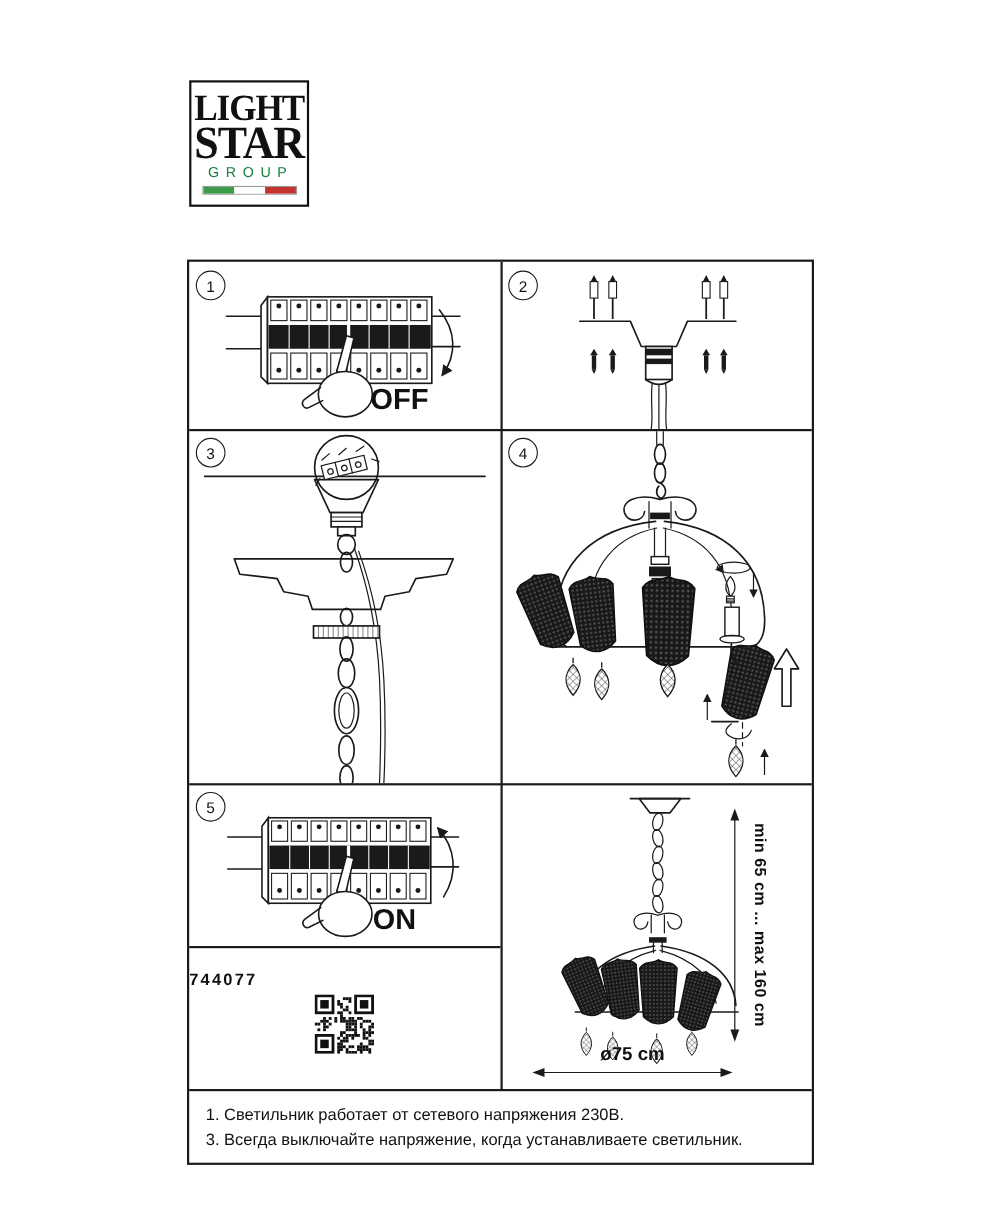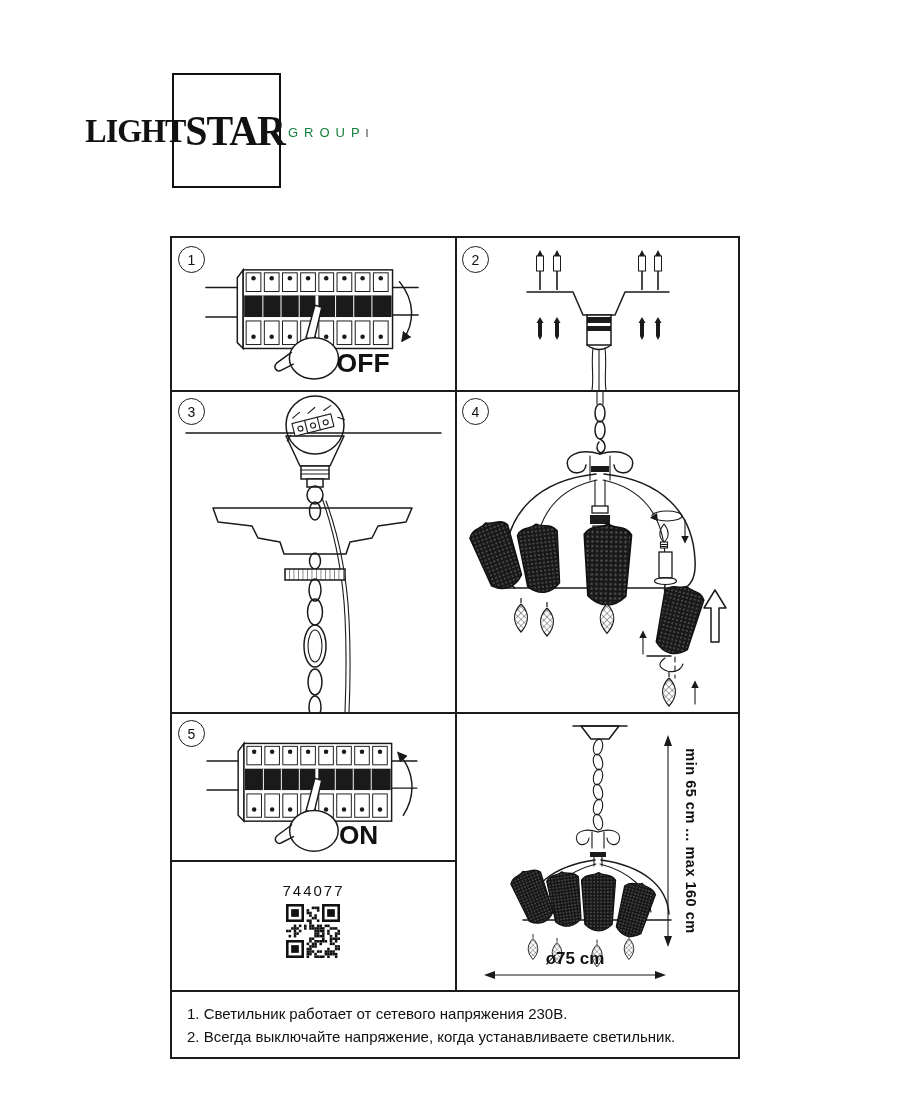--- a/index.html
+++ b/index.html
@@ -1,20 +1,20 @@
 <!DOCTYPE html>
 <html><head>
 <meta charset="utf-8">
 <style>
   html,body{margin:0;padding:0;background:#fff;}
   .page{position:relative;width:909px;height:1100px;background:#fff;overflow:hidden;
         font-family:"Liberation Sans",sans-serif;color:#111;}
   
   .logo-box{position:absolute;left:172px;top:73px;width:109px;height:115px;
-            border:2px solid #111;box-sizing:border-box;display:flex;flex-direction:row;
+            border:2px solid #111;box-sizing:border-box;display:flex;flex-direction:column;
             align-items:center;justify-content:center;background:#fff;}
   .logo-light{font-family:"Liberation Serif",serif;font-weight:bold;font-size:32px;
               line-height:29px;letter-spacing:-1px;transform:scaleY(1.05);}
   .logo-star{font-family:"Liberation Serif",serif;font-weight:bold;font-size:40px;
              line-height:33px;letter-spacing:-1px;transform:scaleY(1.05);}
   .logo-group{font-size:13px;letter-spacing:6px;color:#15803d;margin-top:3px;text-indent:3px;}
   .flag{width:86px;height:8px;margin-top:5px;display:flex;border:1px solid #9a9a9a;box-sizing:border-box;}
   .flag span{flex:1;}
   .flag .g{background:#3d9b49;}
   .flag .w{background:#fff;}
@@ -28,22 +28,22 @@
   .vline,.hline{position:absolute;background:#1b1b1b;}
   .cell-svg{position:absolute;}
   .stepnum{position:absolute;width:25px;height:25px;border:1.5px solid #1b1b1b;border-radius:50%;
            display:flex;align-items:center;justify-content:center;font-size:14px;background:#fff;}
   .ink{stroke:#1a1a1a;fill:none;stroke-width:1.5;stroke-linecap:round;stroke-linejoin:round;}
   .thin{stroke-width:1.1;}
   text{stroke:none;}
   .lbl{font:bold 27px "Liberation Sans",sans-serif;fill:#111;}
   .dimtxt{font:bold 14.5px "Liberation Sans",sans-serif;fill:#111;letter-spacing:.5px;}
   .dimtxt2{font:bold 17px "Liberation Sans",sans-serif;fill:#111;}
-  .qr-article{position:absolute;top:644px;left:0;width:283px;text-align:center;
-              font-size:15px;font-weight:normal;letter-spacing:2px;}
+  .qr-article{position:absolute;top:644px;left:0;width:283px;text-align:left;
+              font-size:15px;font-weight:bold;letter-spacing:2px;}
   .footer-notes{position:absolute;left:0;top:754px;width:566px;height:65px;box-sizing:border-box;
                 padding:10px 0 0 15px;font-size:15px;line-height:23px;border-radius:26px;}
   .defs-hidden{position:absolute;width:0;height:0;overflow:hidden;}
 </style>
 </head>
 <body>
 
 <svg class="defs-hidden" aria-hidden="true">
   <defs>
     <marker id="ah" viewBox="0 0 10 10" refX="8" refY="5" markerWidth="7" markerHeight="7" orient="auto-start-reverse">
@@ -458,16 +458,16 @@
       <g>
         <path d="M36,261 H200" class="ink thin"></path>
         <polygon points="27,261 38,257 38,265" fill="#1a1a1a"></polygon>
         <polygon points="209,261 198,257 198,265" fill="#1a1a1a"></polygon>
         <text class="dimtxt2" x="118" y="250" text-anchor="middle">ø75 cm</text>
       </g>
     </svg>
 
     <div class="footer-notes">
       <div>1. Светильник работает от сетевого напряжения 230В.</div>
-      <div>2. Всегда выключайте напряжение, когда устанавливаете светильник.</div>
+      <div>3. Всегда выключайте напряжение, когда устанавливаете светильник.</div>
     </div>
   </div>
 </div>
 
 </body></html>

